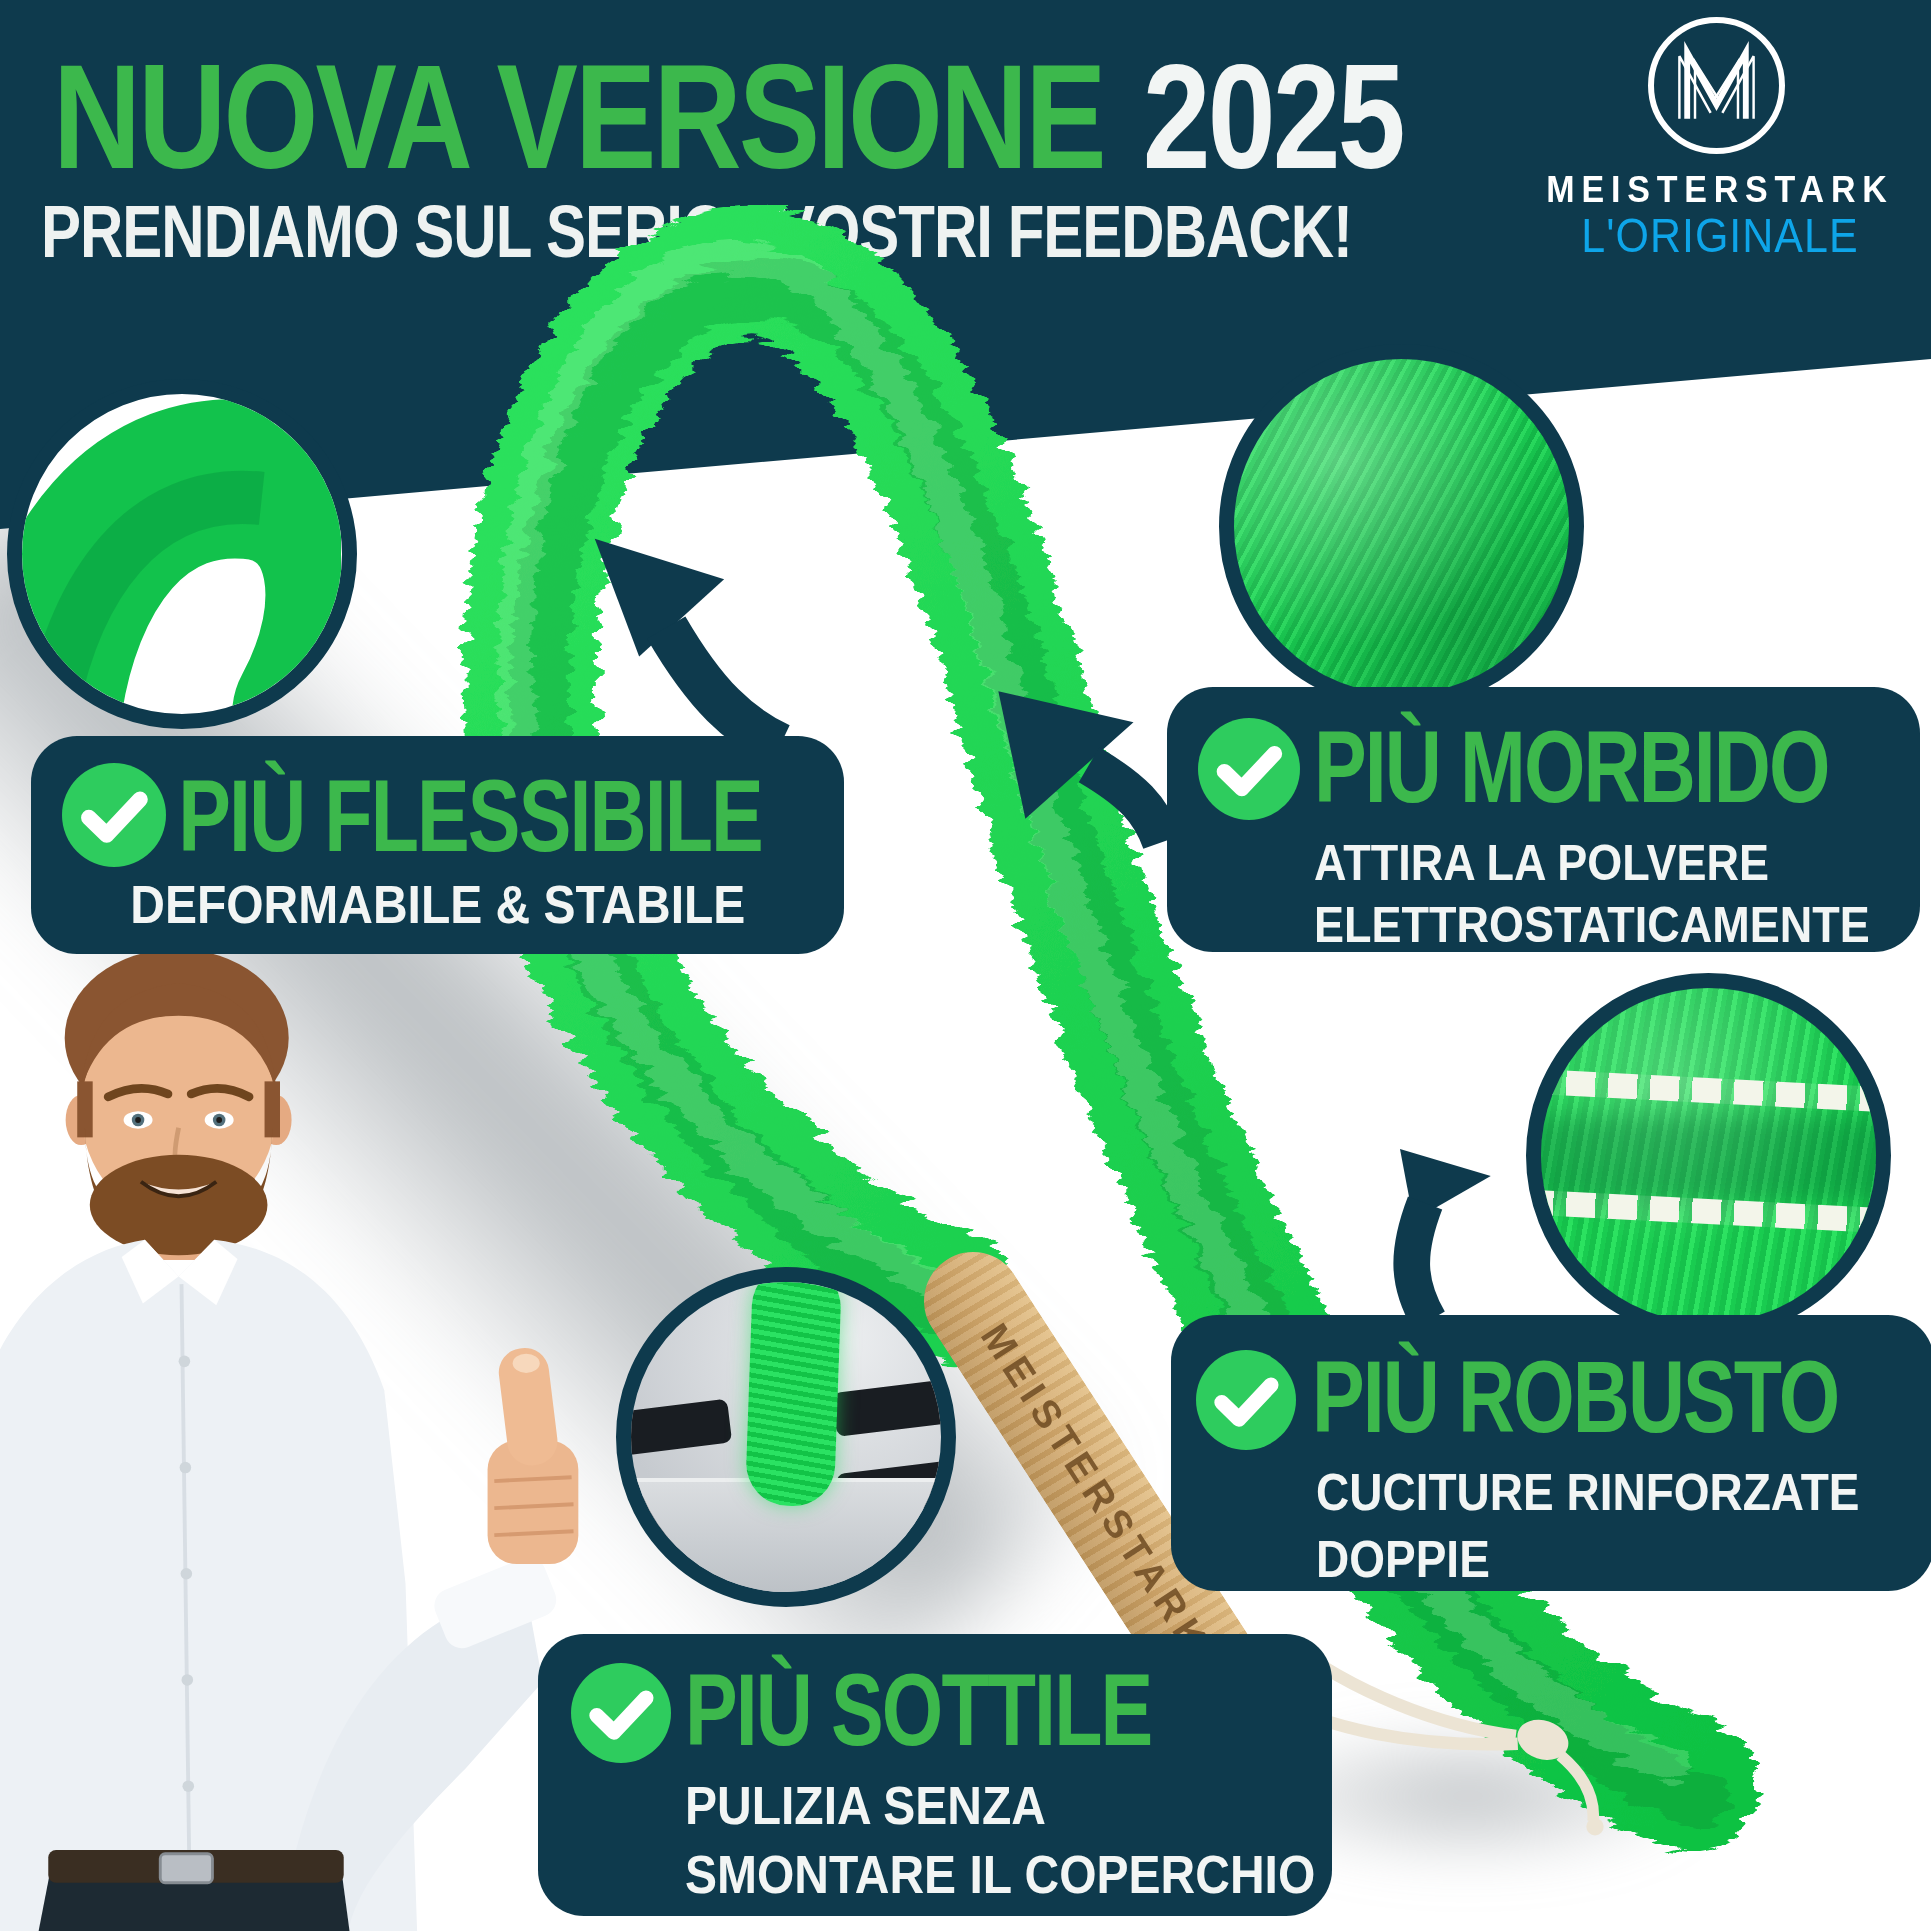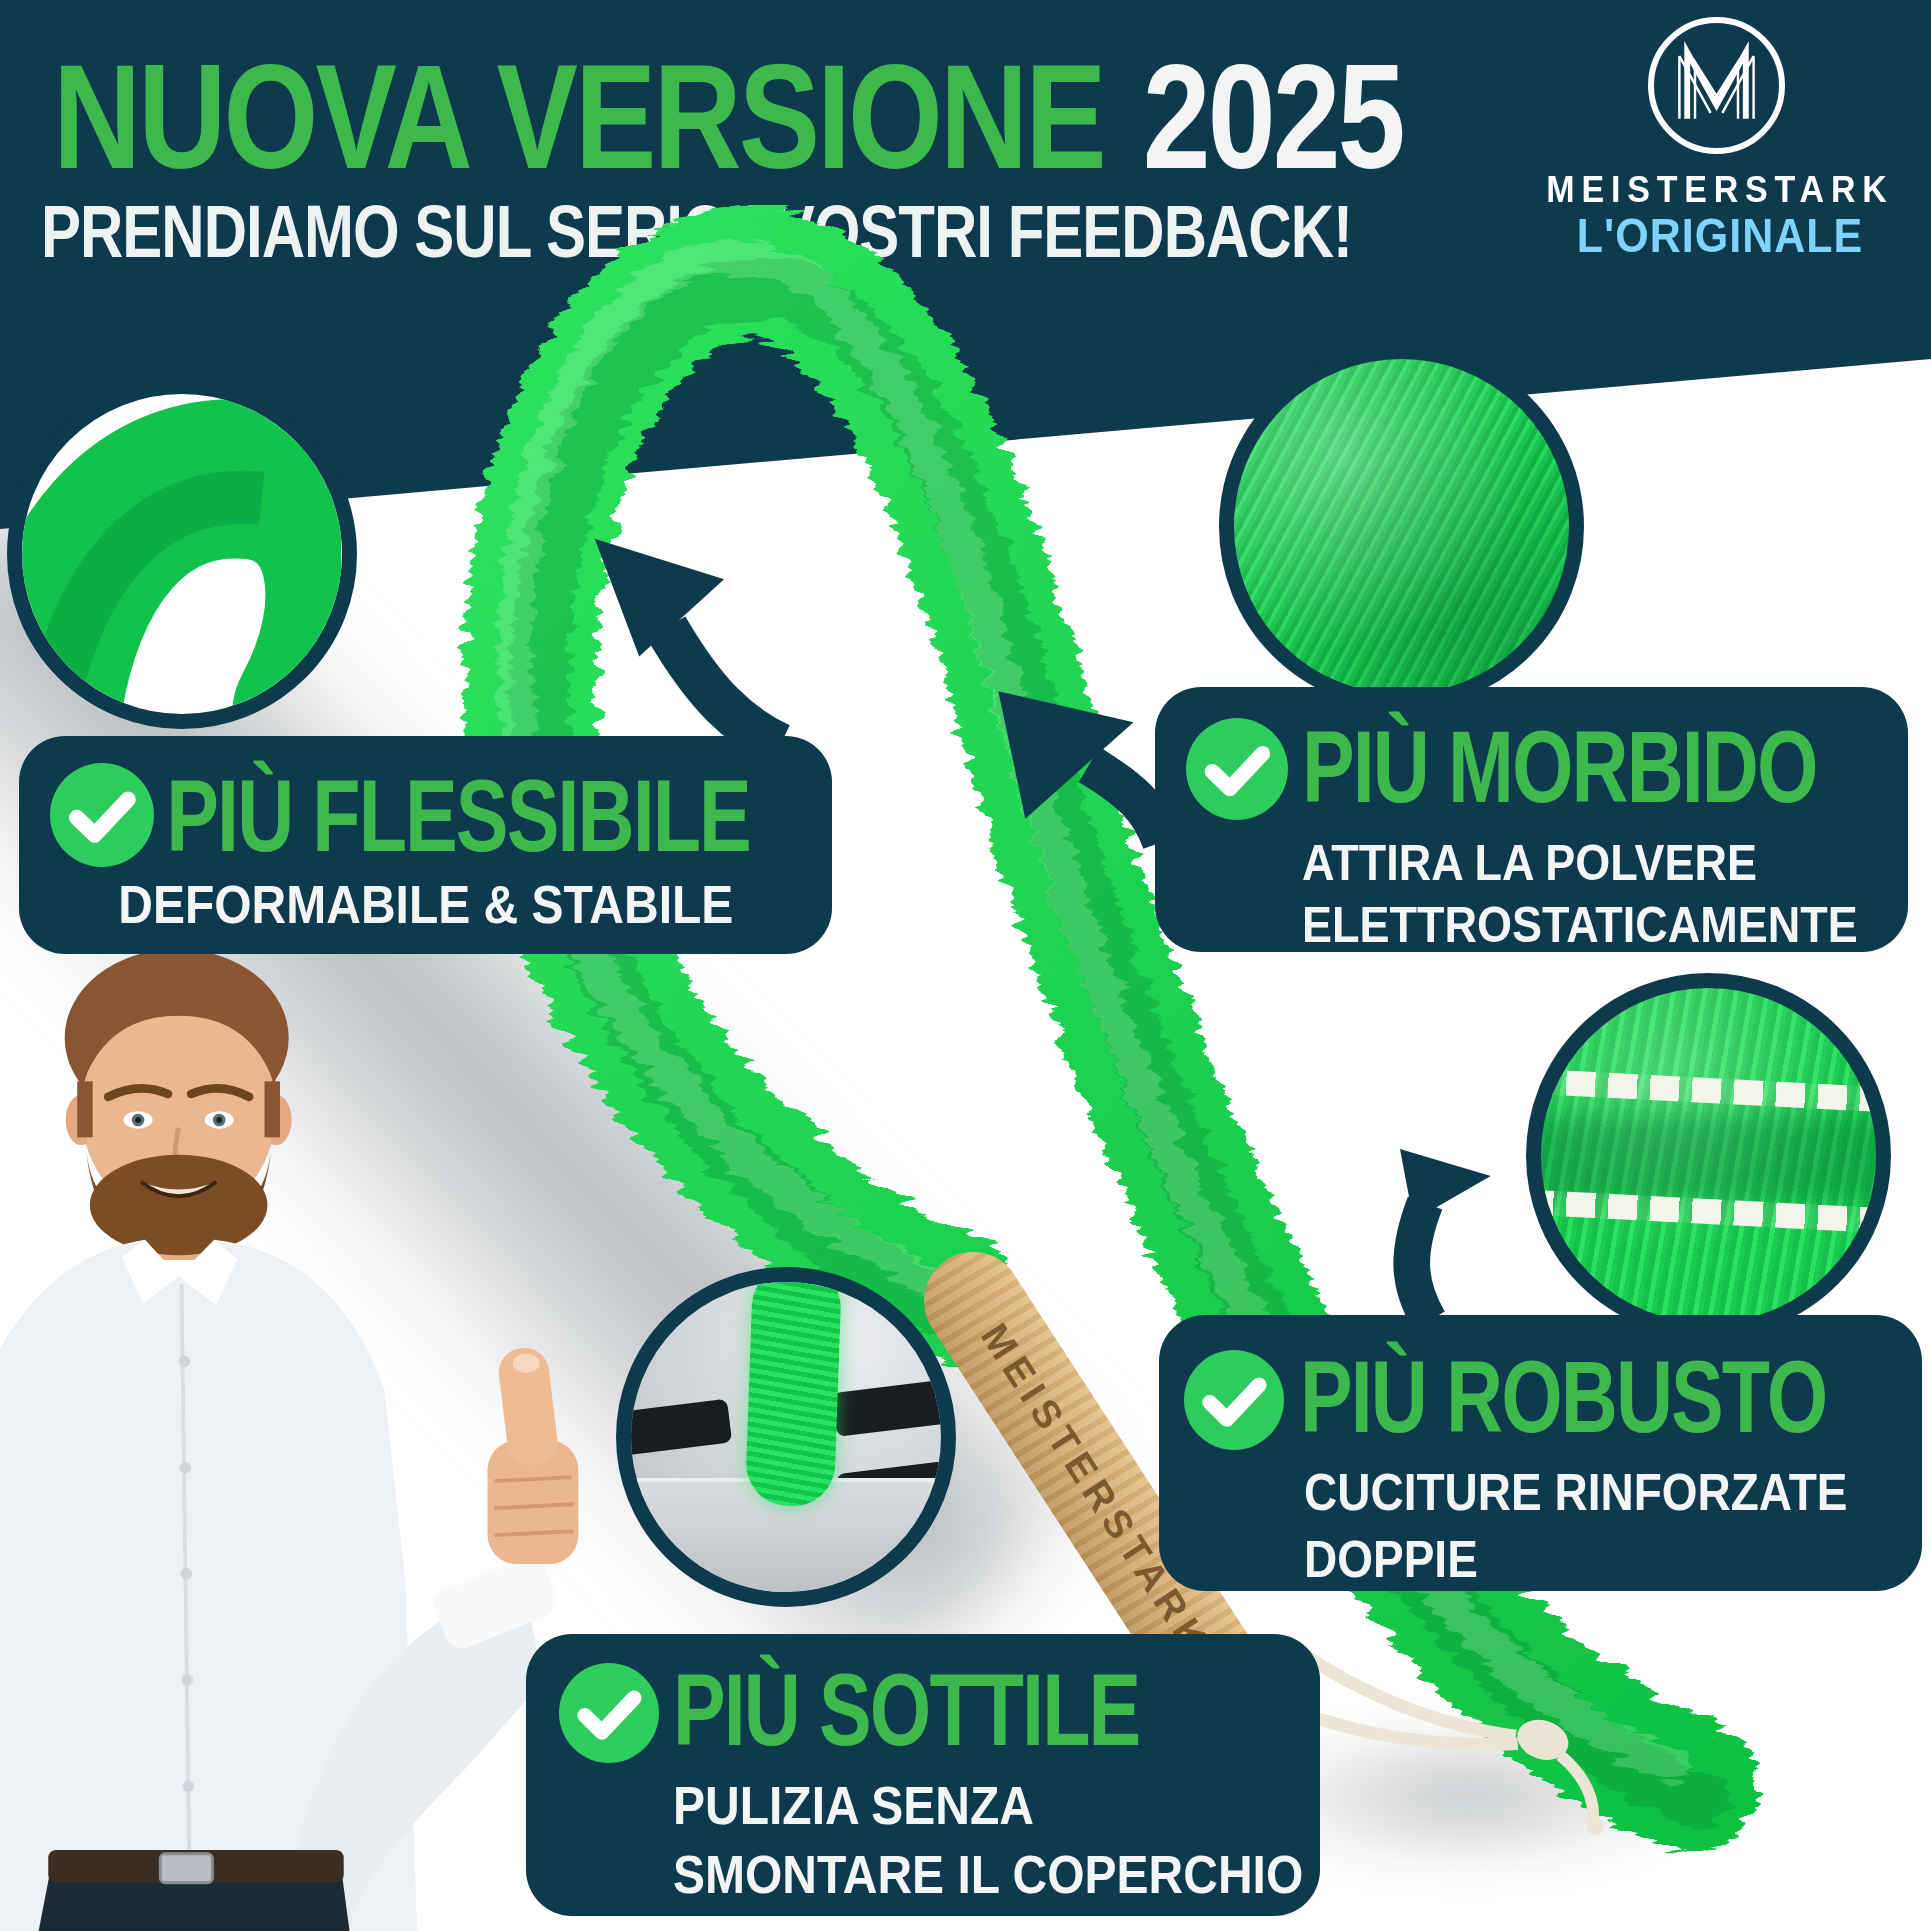--- a/index.html
+++ b/index.html
@@ -20,22 +20,22 @@
   .cond{display:inline-block;transform:scaleY(1.22);transform-origin:left top;line-height:1;}
   #headline{left:53px;top:33px;font-weight:bold;font-size:122px;letter-spacing:-2.9px;white-space:nowrap;}
   #headline .green{color:#3cb84c;}
   #headline .year{color:#f2f5f4;margin-left:39px;}
   #subheadline{left:41px;top:191px;color:#eef2f1;font-weight:bold;font-size:60px;letter-spacing:-1px;white-space:nowrap;}
   
   #logo-circle{left:1648px;top:17.4px;width:137px;height:137px;border:6.8px solid #ffffff;
     border-radius:50%;box-sizing:border-box;}
   #brand-name{left:1521px;top:168px;width:398px;text-align:center;color:#ffffff;
     font-weight:bold;font-size:34px;letter-spacing:6.8px;}
-  #brand-tagline{left:1521px;top:209px;width:398px;text-align:center;color:#7dd3fc;
-    font-weight:bold;font-size:43px;letter-spacing:1px;}
+  #brand-tagline{left:1521px;top:209px;width:398px;text-align:center;color:#0ea5e9;
+    font-weight:normal;font-size:43px;letter-spacing:1px;}
   #brand-name .cond,#brand-tagline .cond{transform:scaleY(1.1);}
   
   .macro{border-radius:50%;border:15.4px solid #0e3a4d;box-sizing:border-box;overflow:hidden;background:#ffffff;}
   #circle-flex{left:6.8px;top:379px;width:350px;height:350px;}
   #circle-fur{left:1219px;top:344px;width:365px;height:365px;
     background:
       radial-gradient(circle at 32% 30%, rgba(255,255,255,0.30), rgba(255,255,255,0) 58%),
       radial-gradient(circle at 70% 80%, rgba(0,60,30,0.25), rgba(0,0,0,0) 60%),
       repeating-linear-gradient(118deg,#13b747 0 4.8px,#28da5d 4.8px 8.7px,#18c74f 8.7px 13.5px);}
   #circle-stitch{left:1526px;top:973px;width:365px;height:365px;
@@ -61,21 +61,21 @@
     transform:rotate(57deg);transform-origin:49px 49px;
     background:
       repeating-linear-gradient(92deg, rgba(120,80,30,0.10) 0 5.8px, rgba(255,255,255,0.10) 5.8px 13.5px),
       linear-gradient(180deg,#e3bf85,#d2a96e 55%,#bd955b);
     display:flex;align-items:center;}
   #handle-brand{margin-left:81px;font-weight:bold;font-size:39px;letter-spacing:6.8px;color:#6e4b22;opacity:0.85;}
   #handle-stamp{margin-left:15.4px;width:60px;height:60px;border:3.9px solid #6e4b22;border-radius:50%;
     box-sizing:border-box;display:flex;align-items:center;justify-content:center;
     font-weight:bold;font-size:31px;color:#6e4b22;opacity:0.8;transform:rotate(14deg);}
   
-  .callout{background:#0e3a4d;border-radius:46px;}
+  .callout{background:#0e3a4d;border-radius:46px;margin-left:12px;}
   #box-flex{left:19.3px;top:736px;width:813px;height:218px;}
   #box-soft{left:1155px;top:687px;width:753px;height:265px;}
   #box-strong{left:1159px;top:1315px;width:763px;height:276px;}
   #box-thin{left:526px;top:1634px;width:794px;height:282px;}
   .check{position:absolute;border-radius:50%;background:#2ecc5e;}
   .check svg{width:100%;height:100%;display:block;}
   .c-title{position:absolute;color:#3cb84c;font-weight:bold;font-size:79px;letter-spacing:-1.9px;
     line-height:1;transform:scaleY(1.28);transform-origin:left top;white-space:nowrap;}
   .c-sub{position:absolute;color:#f2f5f4;font-weight:bold;font-size:46px;line-height:58px;
     transform:scaleY(1.12);transform-origin:left top;white-space:nowrap;}

